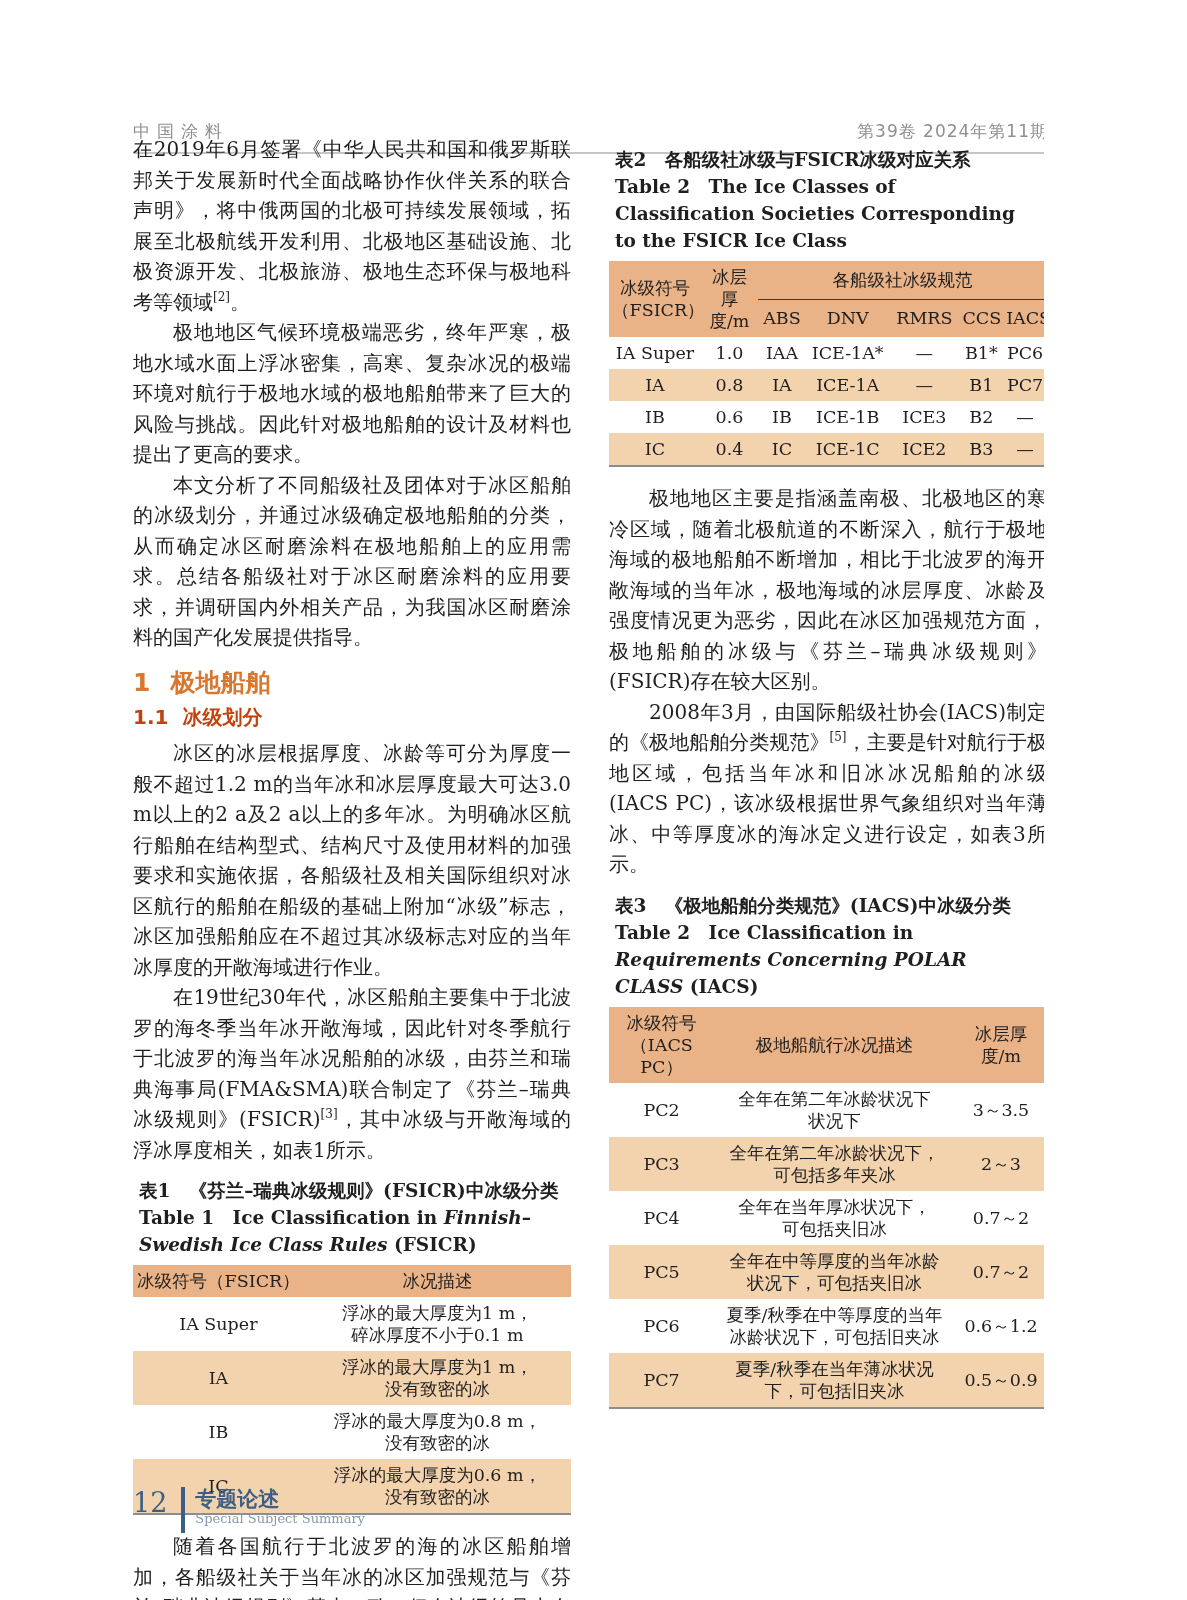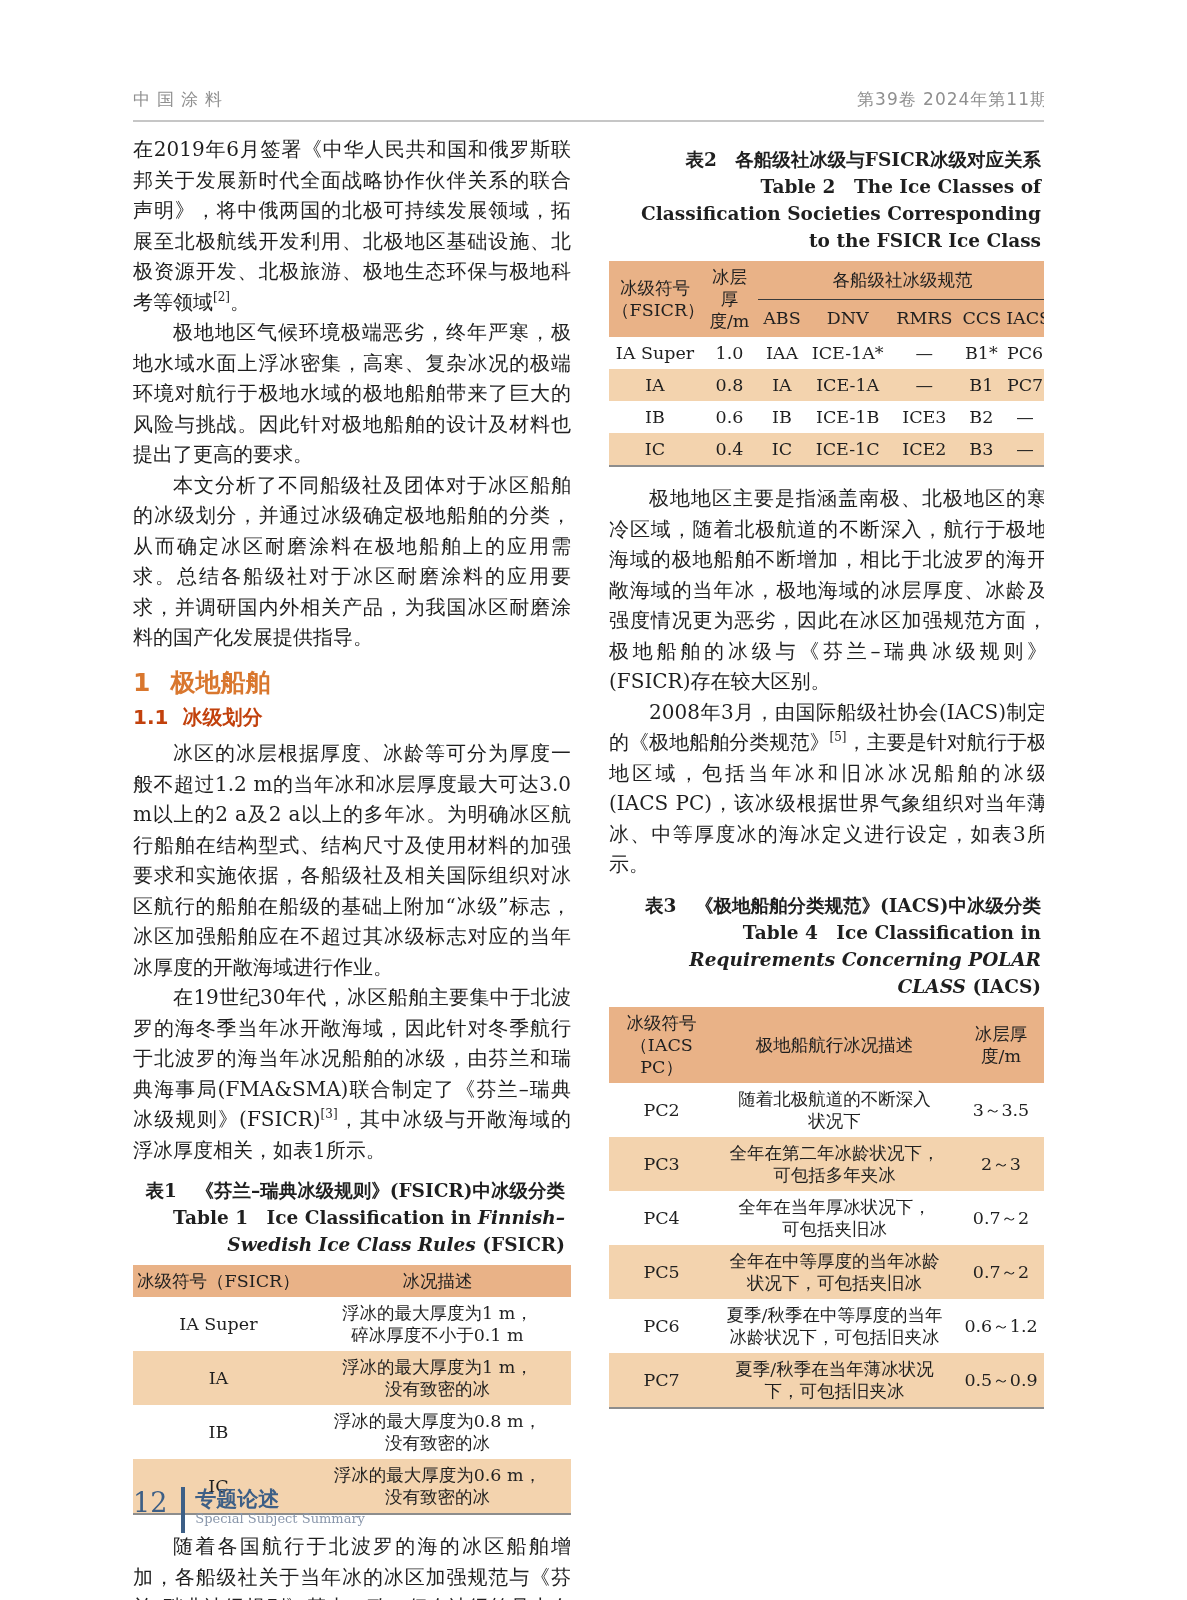--- a/index.html
+++ b/index.html
@@ -13,21 +13,21 @@
   }
   
   .page-header{
     position:absolute;top:88px;left:133px;width:915px;
     display:flex;justify-content:space-between;align-items:flex-end;
     font-family:"DejaVu Sans", sans-serif;
     font-size:17px;color:#8f8f8f;
     padding-bottom:9px;border-bottom:2px solid #c6c6c6;
   }
   .journal-name{letter-spacing:7px;}
-  .issue-info{letter-spacing:1px;}
+  .issue-info{letter-spacing:1px;margin-top:32px;}
   
   .columns{
     position:absolute;top:134px;left:133px;width:915px;
     display:flex;gap:38px;
   }
   .col{width:438px;}
   p.body{
     margin:0;font-size:20px;line-height:30.5px;
     text-align:justify;text-justify:inter-ideograph;
   }
@@ -41,21 +41,21 @@
   }
   .sec-h1 .num{margin-right:20px;}
   .sec-h2{
     font-family:"DejaVu Sans", sans-serif;font-weight:bold;
     color:#c2410c;font-size:20px;line-height:1.1;
     margin:4px 0 10px 0;
   }
   .sec-h2 .num{margin-right:14px;}
   
   .tbl-cap{
-    text-align:right;font-weight:bold;
+    text-align:left;font-weight:bold;
     font-size:18.5px;line-height:27px;
     margin:12px 6px 7px 6px;
   }
   .tbl-cap .it{font-style:italic;}
   table.data{
     width:100%;border-collapse:collapse;
     font-size:17.5px;line-height:22px;text-align:center;
     table-layout:fixed;
   }
   table.data th, table.data td{
@@ -230,40 +230,40 @@
         </table>
       </div>
 
       <p class="body indent"><span>极地地区主要是指涵盖南极、北极地区的寒冷区域，随着北极航道的不断深入，航行于极地海域的极地船舶不断增加，相比于北波罗的海开敞海域的当年冰，极地海域的冰层厚度、冰龄及强度情况更为恶劣，因此在冰区加强规范方面，极地船舶的冰级与《芬兰–瑞典冰级规则》(FSICR)存在较大区别。</span></p>
 
       <p class="body indent"><span>2008年3月，由国际船级社协会(IACS)制定的《极地船舶分类规范》</span><span class="sup">[5]</span><span>，主要是针对航行于极地区域，包括当年冰和旧冰冰况船舶的冰级(IACS PC)，该冰级根据世界气象组织对当年薄冰、中等厚度冰的海冰定义进行设定，如表3所示。</span></p>
 
       <div class="tbl-wrap">
         <div class="tbl-cap">
           <div>表3　《极地船舶分类规范》(IACS)中冰级分类</div>
-          <div><span>Table 4　Ice Classification in </span><span class="it">Requirements Concerning POLAR CLASS</span><span> (IACS)</span></div>
+          <div><span>Table 2　Ice Classification in </span><span class="it">Requirements Concerning POLAR CLASS</span><span> (IACS)</span></div>
         </div>
         <table class="data">
           <colgroup>
               <col style="width:24%">
               <col style="width:55%">
               <col style="width:21%">
             </colgroup>
           <thead>
             <tr>
               <th>冰级符号
 （IACS PC）</th>
               <th>极地船航行冰况描述</th>
               <th>冰层厚度/m</th>
             </tr>
           </thead>
           <tbody>
             <tr>
                 <td>PC2</td>
-                <td>随着北极航道的不断深入
+                <td>全年在第二年冰龄状况下
 状况下</td>
                 <td>3～3.5</td>
               </tr>
             <tr>
                 <td>PC3</td>
                 <td>全年在第二年冰龄状况下，
 可包括多年夹冰</td>
                 <td>2～3</td>
               </tr>
             <tr>

